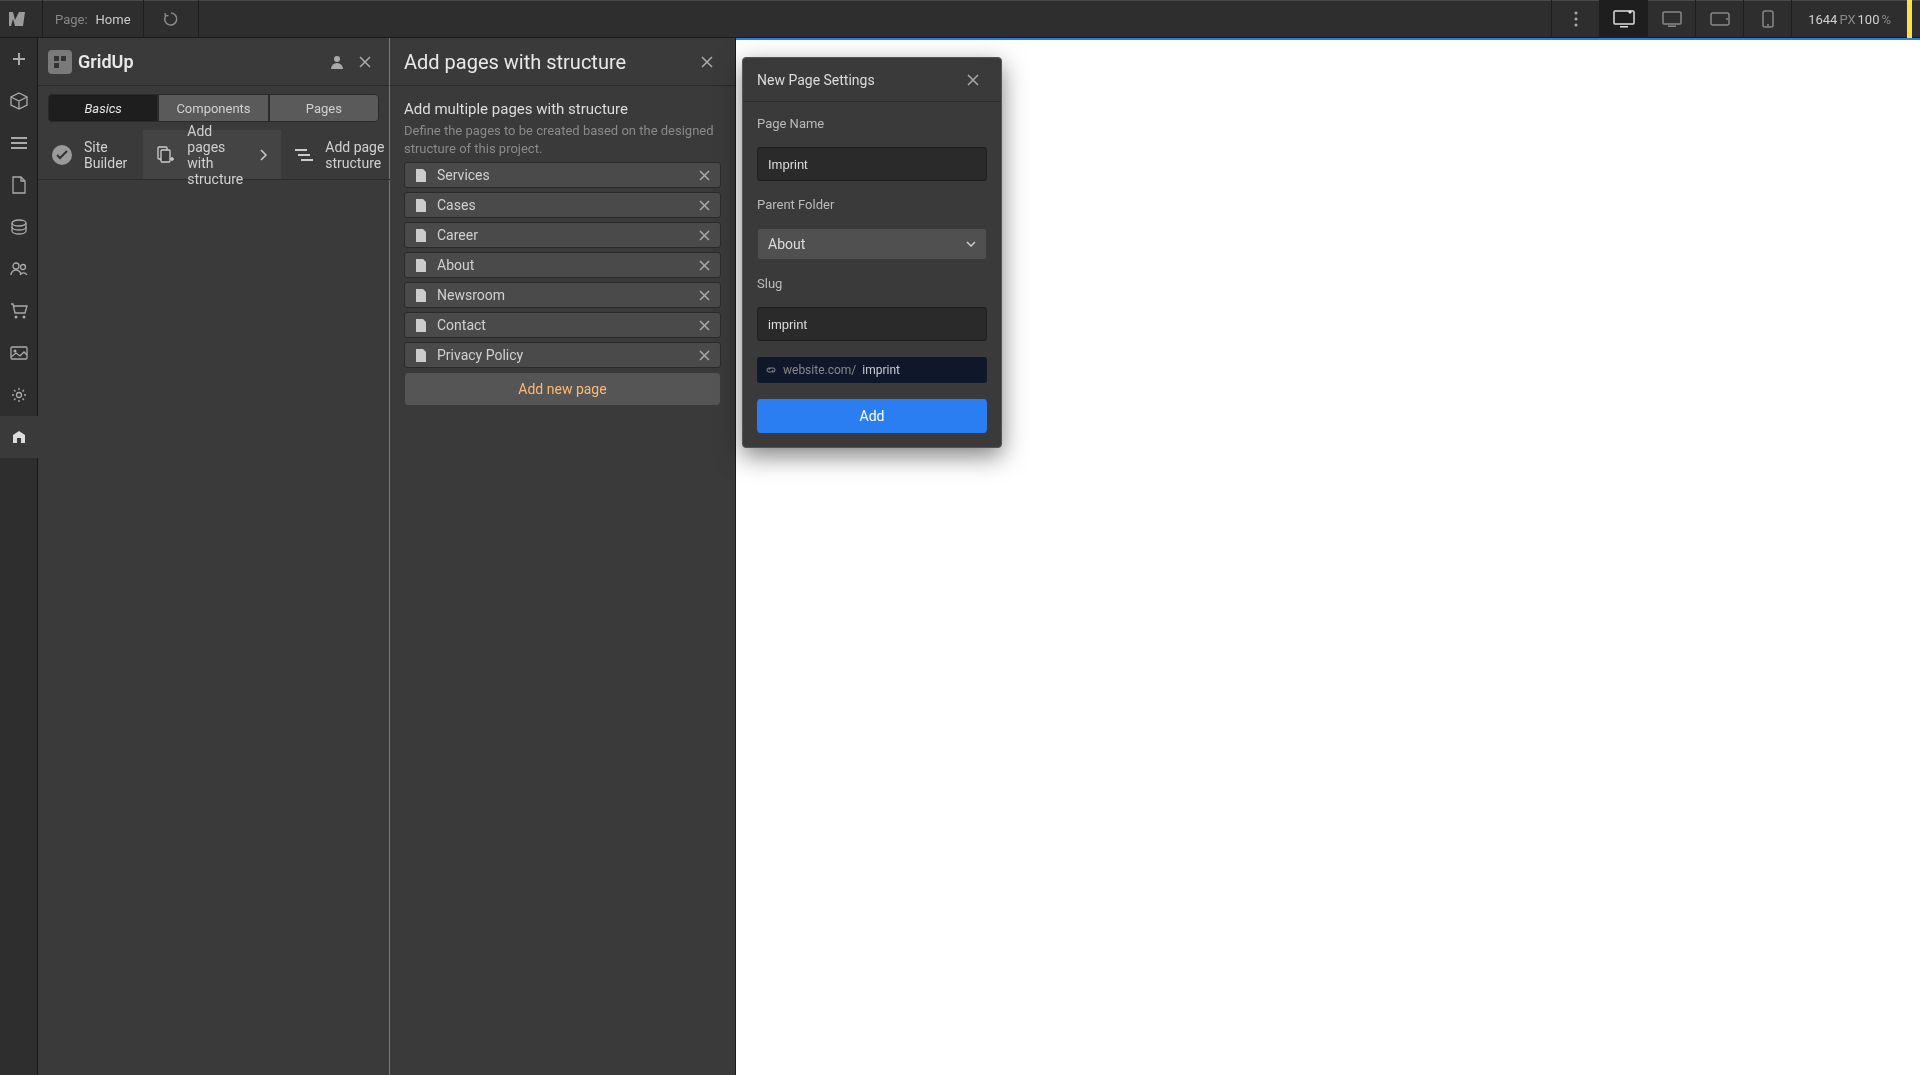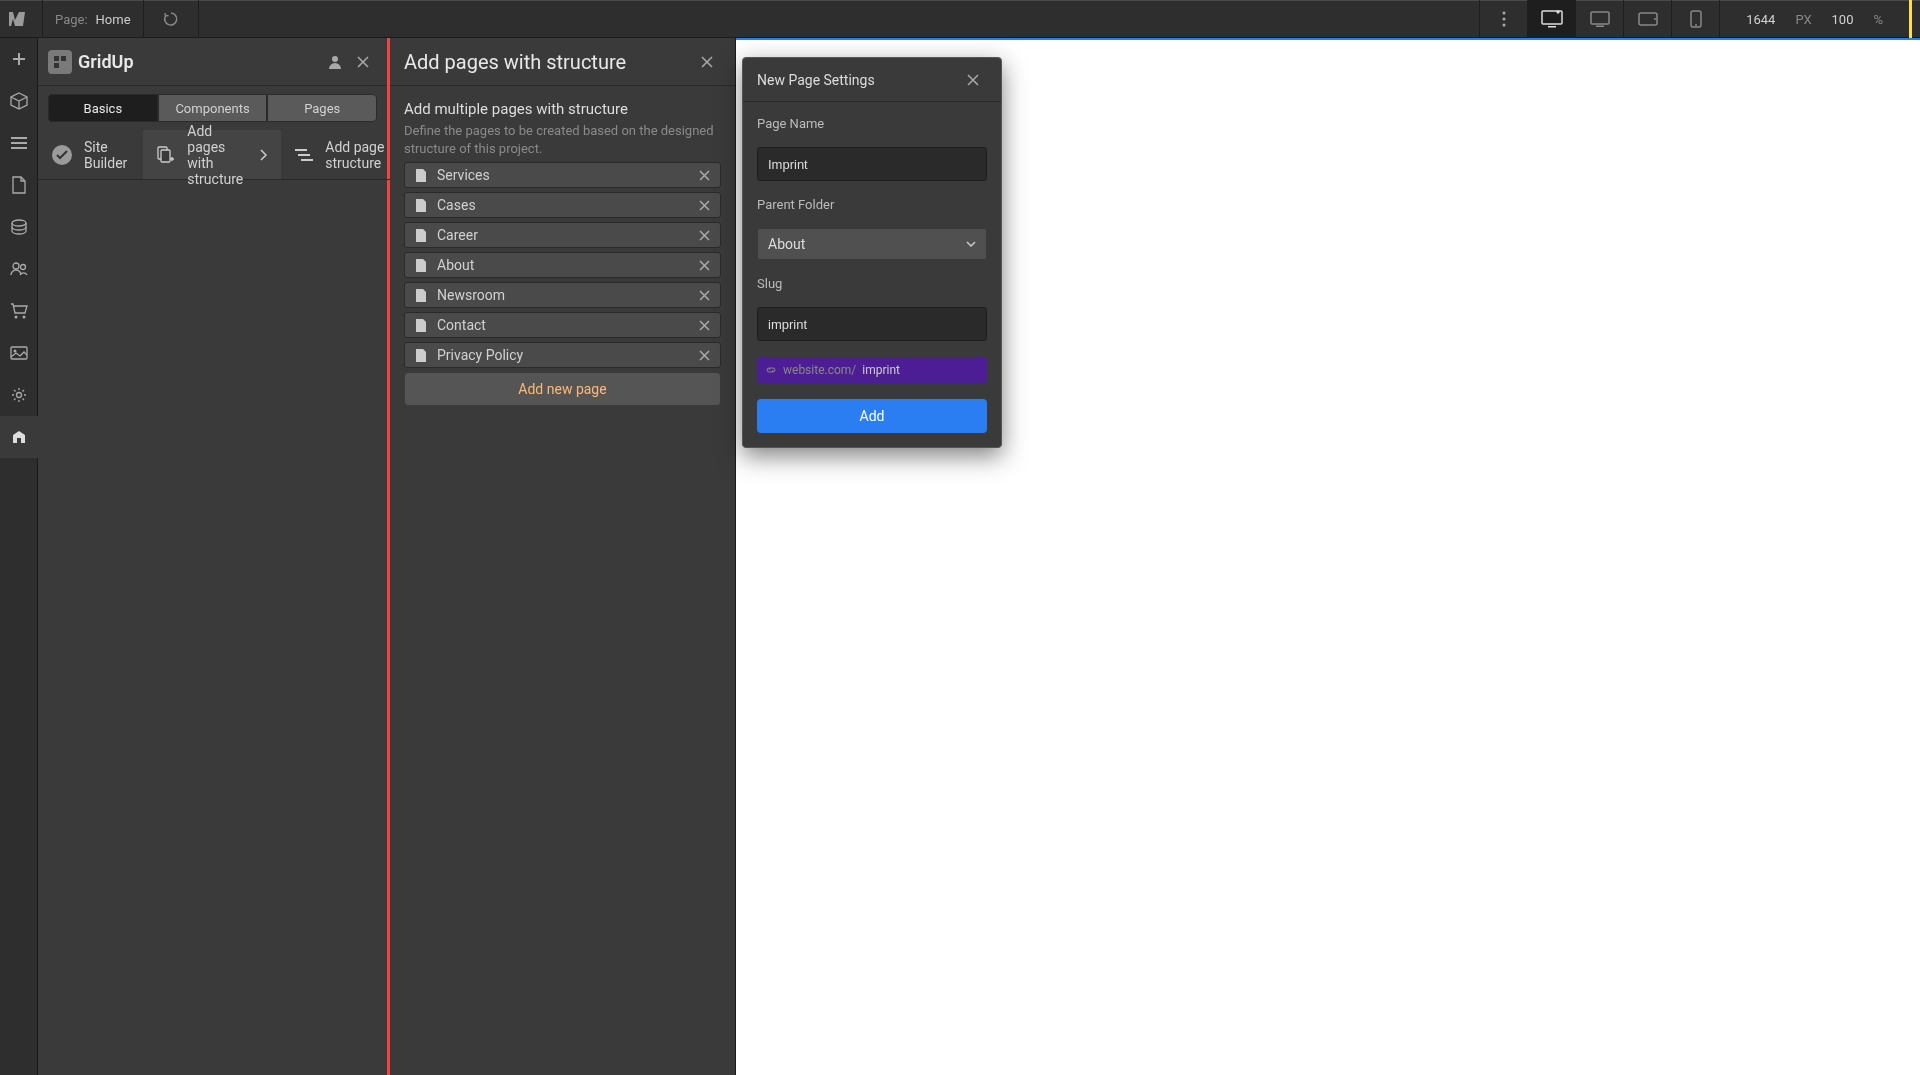--- a/index.html
+++ b/index.html
@@ -41,24 +41,24 @@
   gap: 0;
 }
 .topbar-icon-btn {
   width: 48px; height: 38px;
   display: flex; align-items: center; justify-content: center;
   border-left: 1px solid #1e1e1e;
   cursor: pointer;
 }
 .topbar-icon-btn.active { background: #1e1e1e; }
 .viewport-info {
-  display: flex; align-items: center; gap: 20px;
-  padding: 0 26px;
+  display: flex; align-items: center; gap: 2px;
+  padding: 0 16px;
   border-left: 1px solid #1e1e1e;
-  border-right: 3px solid #fde047;
+  border-right: 5px solid #fde047;
   height: 38px;
   font-size: 13px;
 }
 .viewport-info .px-label { color: #888; }
 
 
 .main {
   display: flex;
   height: calc(100% - 38px);
 }
@@ -79,21 +79,21 @@
 }
 .rail-btn.active {
   background: #3a3a3a;
   color: #d5d5d5;
 }
 
 
 .panel1 {
   width: 352px;
   background: #3a3a3a;
-  border-right: 3px solid #ef4444;
+  border-right: 1px solid #ef4444;
   display: flex;
   flex-direction: column;
 }
 .panel1-header {
   height: 48px;
   display: flex;
   align-items: center;
   padding: 0 10px;
   border-bottom: 1px solid #2a2a2a;
 }
@@ -121,21 +121,21 @@
 }
 .tab {
   flex: 1;
   height: 28px;
   display: flex; align-items: center; justify-content: center;
   background: #5a5a5a;
   border: 1px solid #2a2a2a;
   cursor: pointer;
   font-size: 13px;
 }
-.tab.active { background: #1e1e1e; color: #e8e8e8; }
+.tab.active { background: #1e1e1e; color: #e8e8e8; font-style: italic; }
 .tab:first-child { border-radius: 4px 0 0 4px; }
 .tab:last-child { border-radius: 0 4px 4px 0; }
 
 .menu-list { display: flex; }
 .menu-item {
   height: 50px;
   display: flex; align-items: center;
   padding: 0 14px;
   gap: 12px;
   border-bottom: 1px solid #2a2a2a;
@@ -241,21 +241,21 @@
   border: 1px solid #3a3a3a;
   border-radius: 3px;
   padding: 0 10px;
   color: #ddd;
   display: flex; align-items: center;
   cursor: pointer;
 }
 .form-select .caret { margin-left: auto; }
 .url-preview {
   height: 26px;
-  background: #4c1d95;
+  background: #0f172a;
   border-radius: 3px;
   padding: 0 8px;
   display: flex; align-items: center;
   gap: 6px;
   font-size: 12px;
   color: #888;
 }
 .url-preview .slug-part { color: #ccc; }
 
 .pages-stack { display: flex; flex-direction: column; gap: 4px; }

